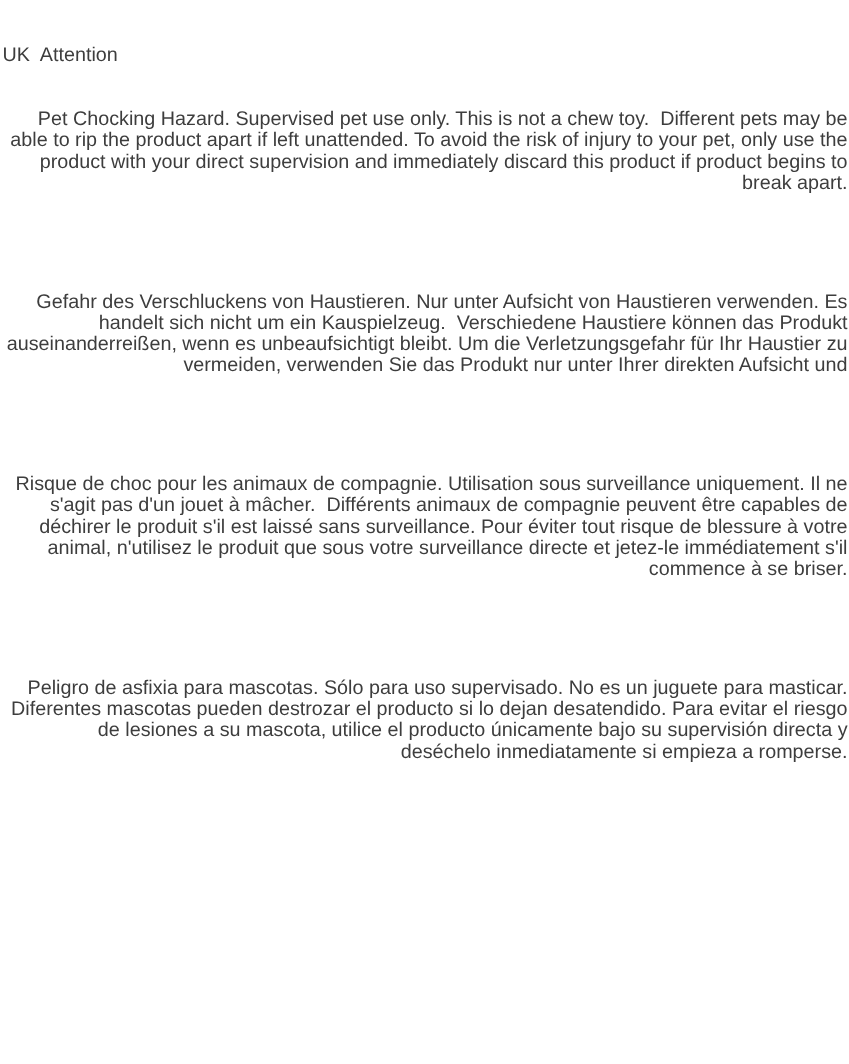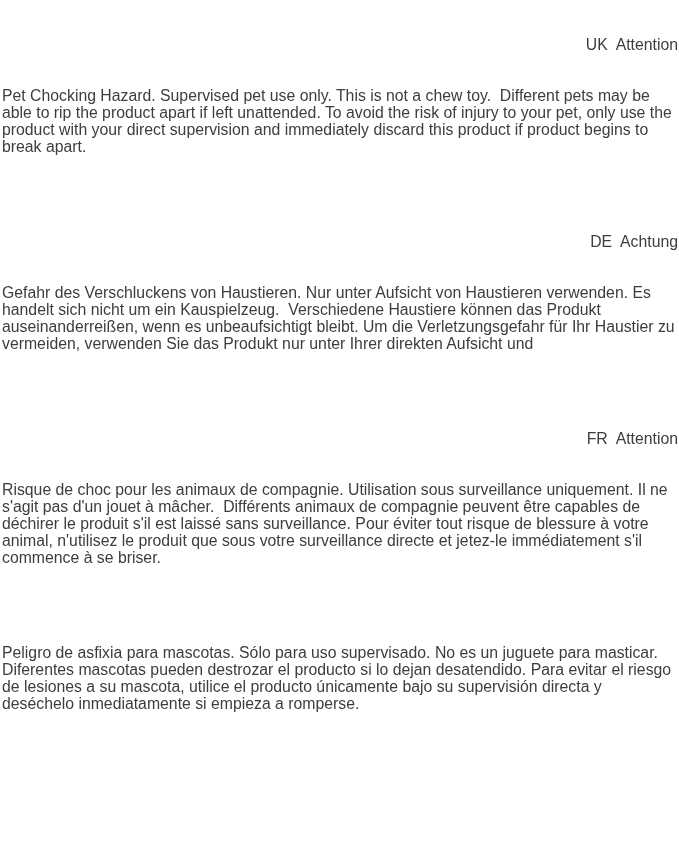--- a/index.html
+++ b/index.html
@@ -19,44 +19,42 @@
   }
   .warning-section {
     margin-bottom: 10px;
     white-space: pre-wrap;
   }
   .warning-section.gap-before {
     margin-top: 49px; 
   }
   .section-heading {
     white-space: pre-wrap;
-    text-align: right;
   }
   .section-body {
     white-space: pre-wrap;
     word-wrap: break-word;
+    text-align: right;
   }
 </style>
 </head>
 <body>
 
 <main class="doc">
 
   <section class="warning-section">
     <div class="section-heading">UK  Attention</div>
     <div class="section-body">Pet Chocking Hazard. Supervised pet use only. This is not a chew toy.  Different pets may be able to rip the product apart if left unattended. To avoid the risk of injury to your pet, only use the product with your direct supervision and immediately discard this product if product begins to break apart.</div>
   </section>
 
   <section class="warning-section">
-    <div class="section-heading">DE  Achtung</div>
     <div class="section-body">Gefahr des Verschluckens von Haustieren. Nur unter Aufsicht von Haustieren verwenden. Es handelt sich nicht um ein Kauspielzeug.  Verschiedene Haustiere können das Produkt auseinanderreißen, wenn es unbeaufsichtigt bleibt. Um die Verletzungsgefahr für Ihr Haustier zu vermeiden, verwenden Sie das Produkt nur unter Ihrer direkten Aufsicht und</div>
   </section>
 
   <section class="warning-section">
-    <div class="section-heading">FR  Attention</div>
     <div class="section-body">Risque de choc pour les animaux de compagnie. Utilisation sous surveillance uniquement. Il ne s'agit pas d'un jouet à mâcher.  Différents animaux de compagnie peuvent être capables de déchirer le produit s'il est laissé sans surveillance. Pour éviter tout risque de blessure à votre animal, n'utilisez le produit que sous votre surveillance directe et jetez-le immédiatement s'il commence à se briser.</div>
   </section>
 
   <section class="warning-section">
     <div class="section-body">Peligro de asfixia para mascotas. Sólo para uso supervisado. No es un juguete para masticar.  Diferentes mascotas pueden destrozar el producto si lo dejan desatendido. Para evitar el riesgo de lesiones a su mascota, utilice el producto únicamente bajo su supervisión directa y deséchelo inmediatamente si empieza a romperse.</div>
   </section>
 
   <section class="warning-section gap-before">
     
     

